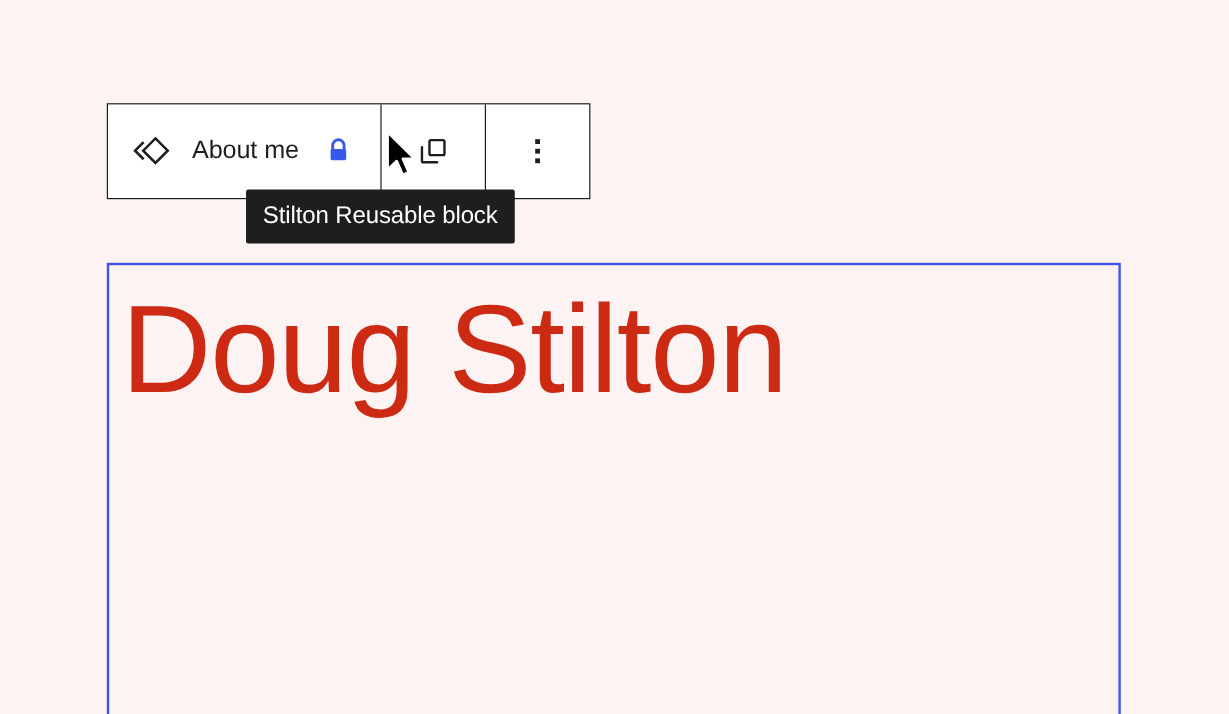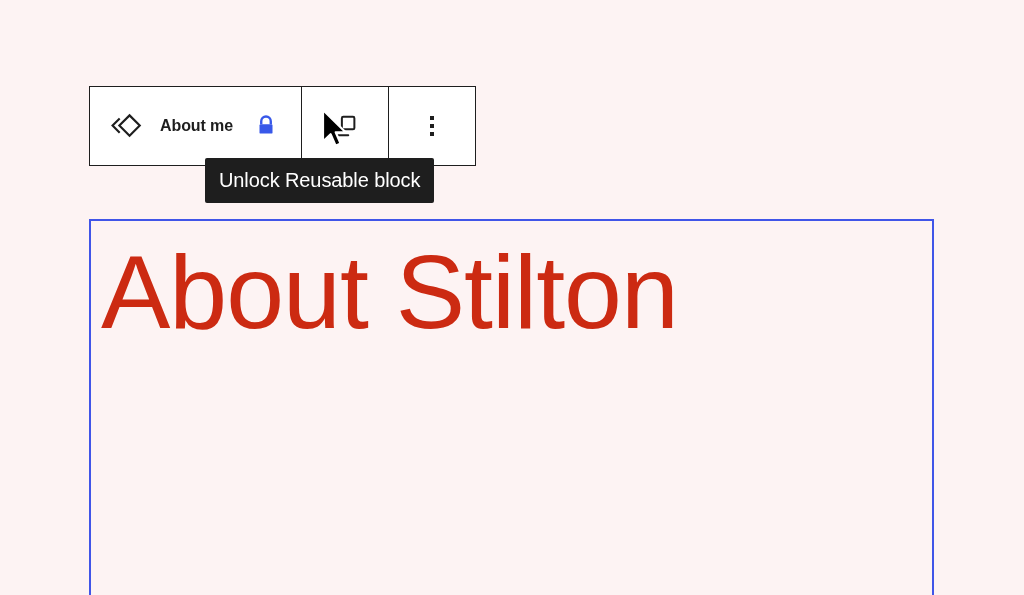--- a/index.html
+++ b/index.html
@@ -54,27 +54,26 @@
   }
   #block-type-icon {
     width: 34px;
     height: 34px;
     display: flex;
     align-items: center;
     justify-content: center;
     flex: 0 0 34px;
   }
   #block-title {
-    font-size: 16px;
+    font-size: 21px;
     color: #1e1e1e;
     margin-left: 16px;
     margin-right: 16px;
     white-space: nowrap;
     letter-spacing: -0.1px;
-    font-weight: bold;
   }
   #lock-button {
     width: 34px;
     height: 34px;
     display: flex;
     align-items: center;
     justify-content: center;
     background: transparent;
     border: none;
     padding: 0;
@@ -219,23 +218,23 @@
       <span id="more-options-icon">
         <i></i>
           <i></i>
           <i></i>
       </span>
     </button>
   </div>
 
 </div>
 
-<div id="tooltip">Unlock Reusable block</div>
+<div id="tooltip">Stilton Reusable block</div>
 
 <div id="mouse-cursor">
   <svg width="32" height="44" viewBox="0 0 32 44" aria-hidden="true">
     <path d="M3 2 L3 33.5 L10.6 26.2 L15.6 37.8 L20.6 35.6 L15.7 24.3 L25.6 24.3 Z" fill="#000000" stroke="#ffffff" stroke-width="2.2" stroke-linejoin="round"></path>
   </svg>
 </div>
 
 <div id="reusable-block">
-  <h1 id="post-heading">About Stilton</h1>
+  <h1 id="post-heading">Doug Stilton</h1>
 </div>
 
 </body></html>

